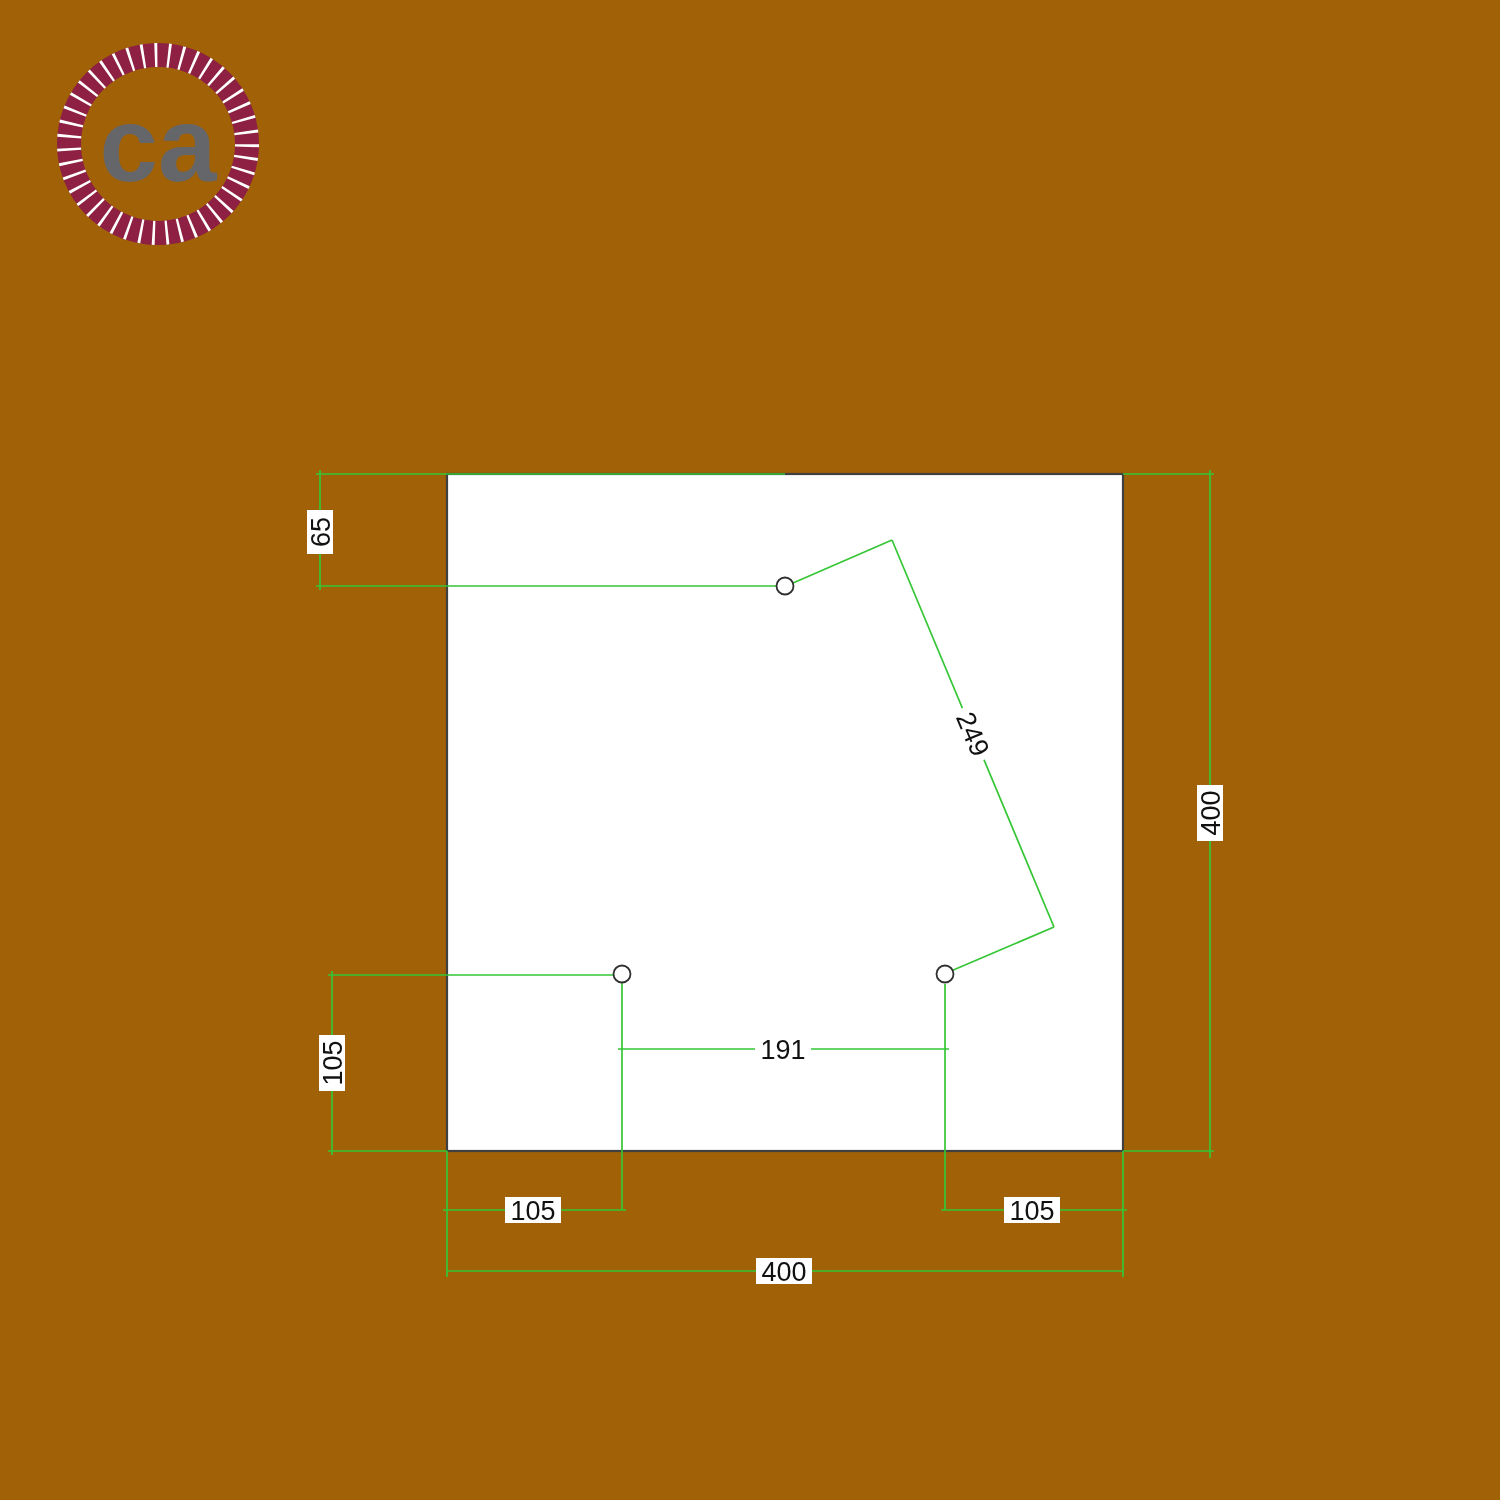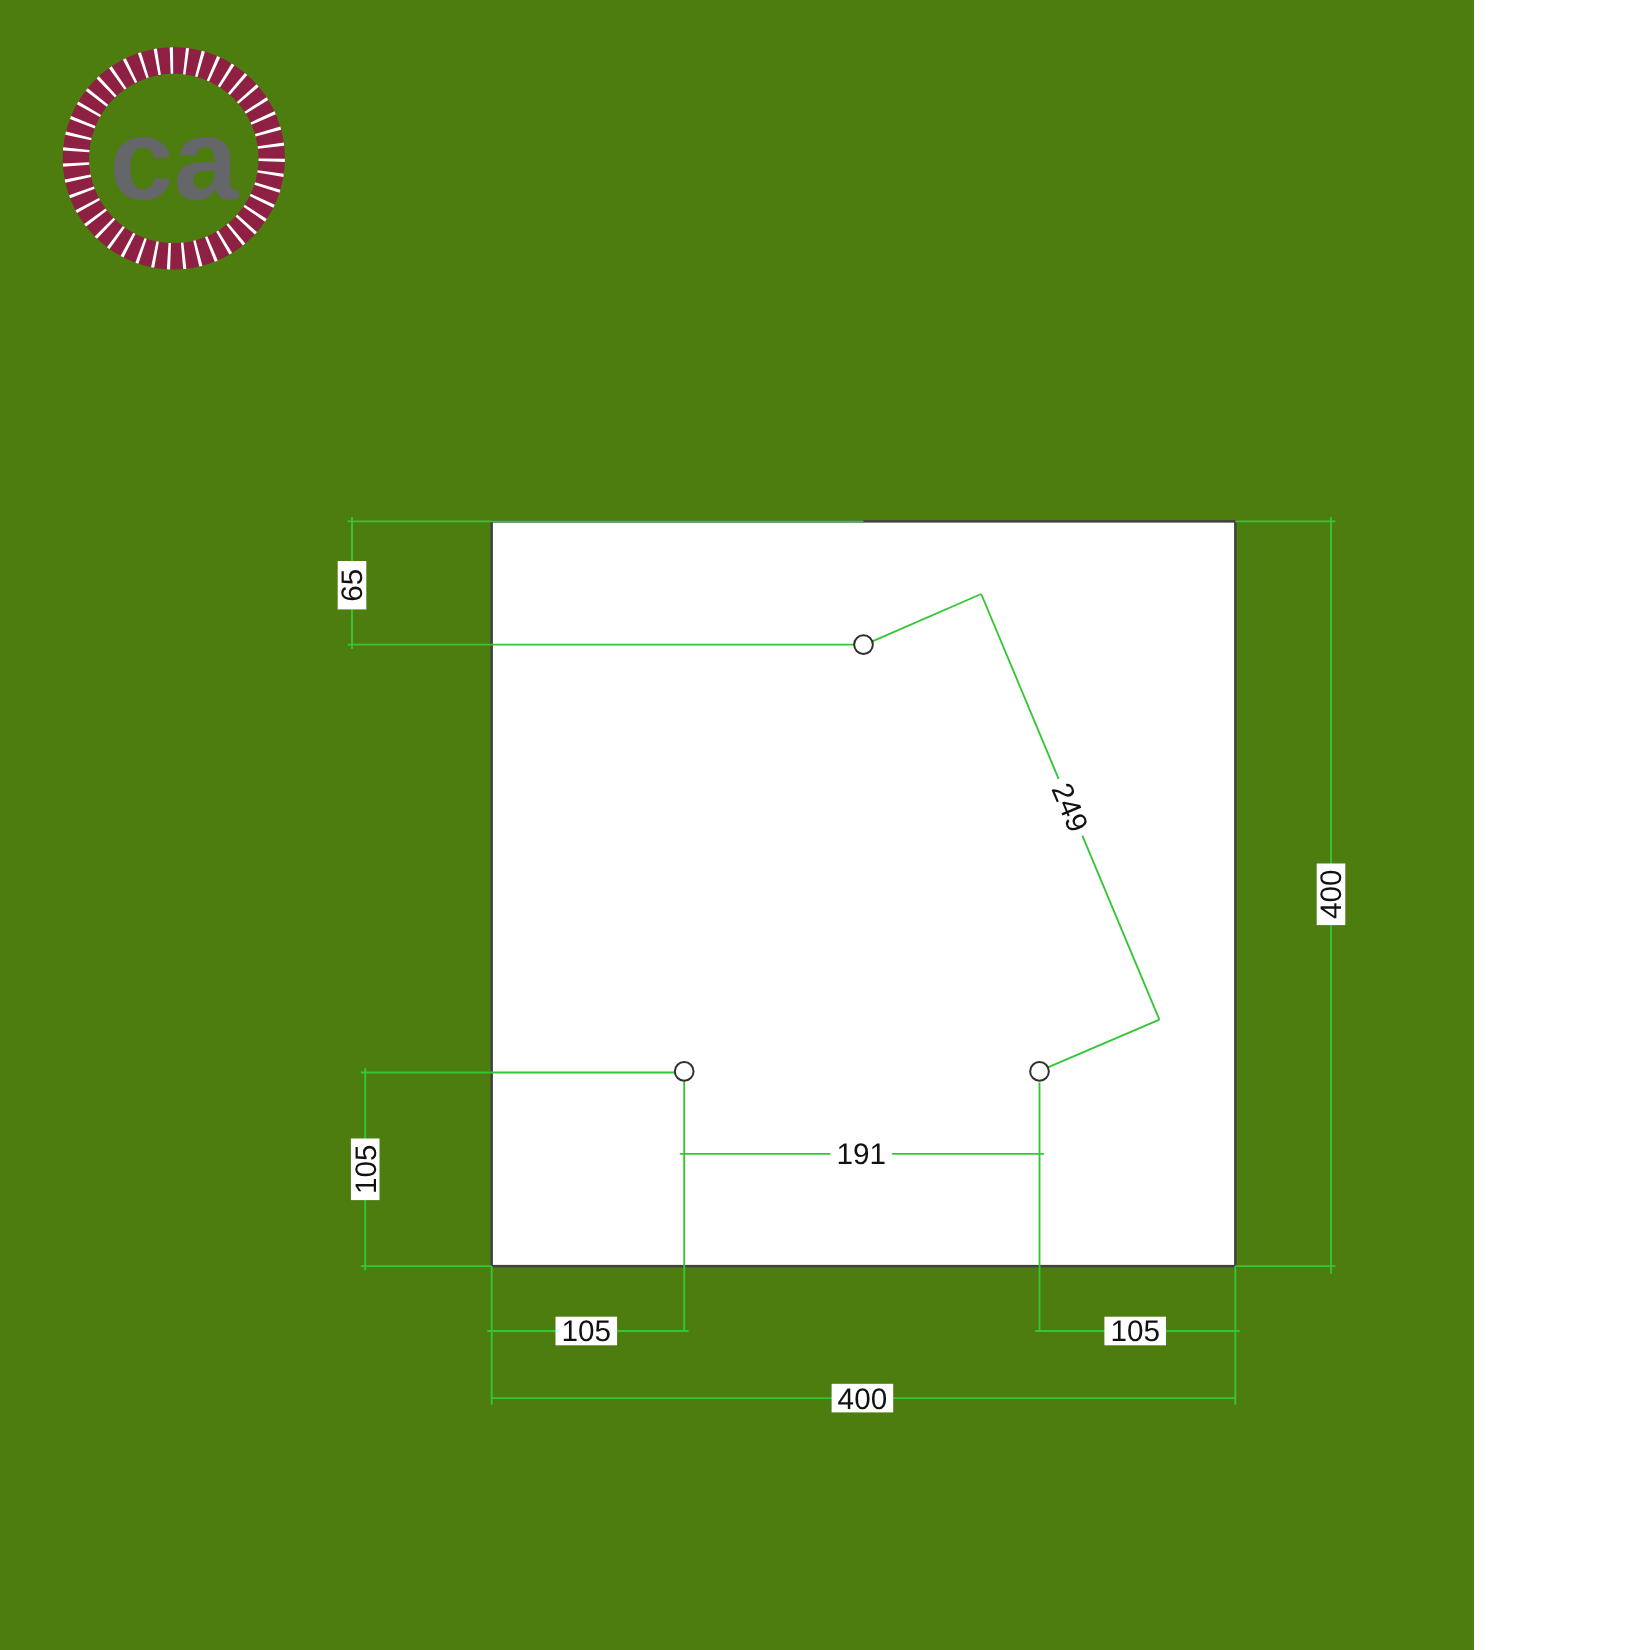--- a/index.html
+++ b/index.html
@@ -5,23 +5,23 @@
   html, body {
     margin: 0;
     padding: 0;
     background: #ffffff;
     width: 1500px;
     height: 1500px;
     font-family: "Liberation Sans", sans-serif;
   }
   #canvas {
     position: relative;
-    width: 1340px;
+    width: 1500px;
     height: 1500px;
-    background: #4d7c0f;
+    background: #a16207;
     overflow: hidden;
   }
   svg { display: block; }
   .dim-text {
     font-family: "Liberation Sans", sans-serif;
     font-size: 27px;
     fill: #111111;
   }
   .logo-text {
     font-family: "Liberation Sans", sans-serif;

